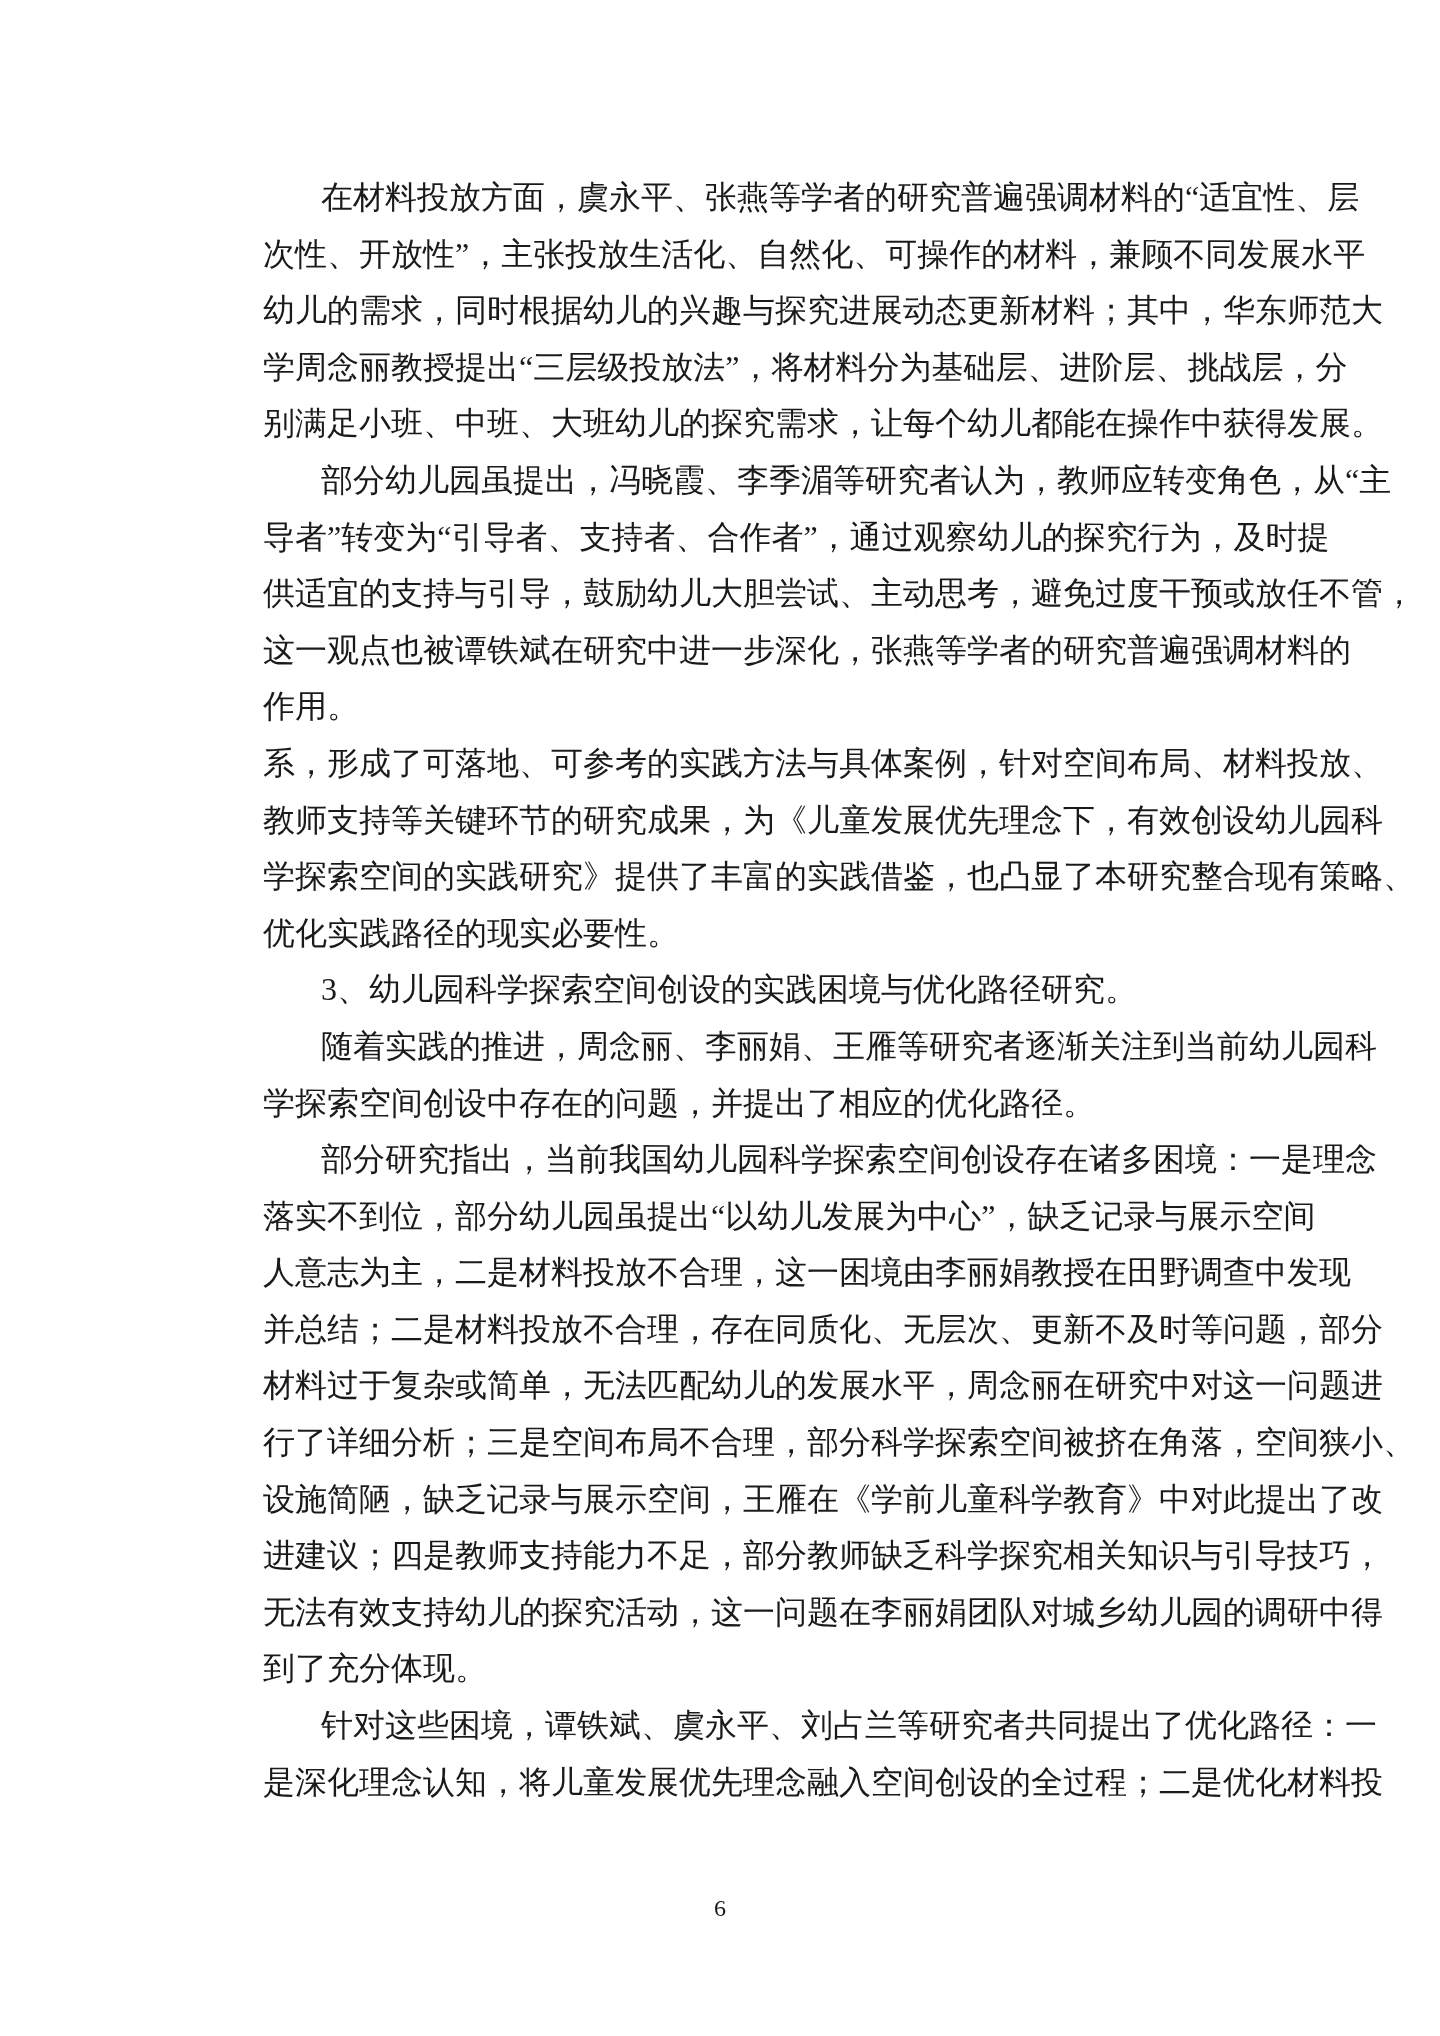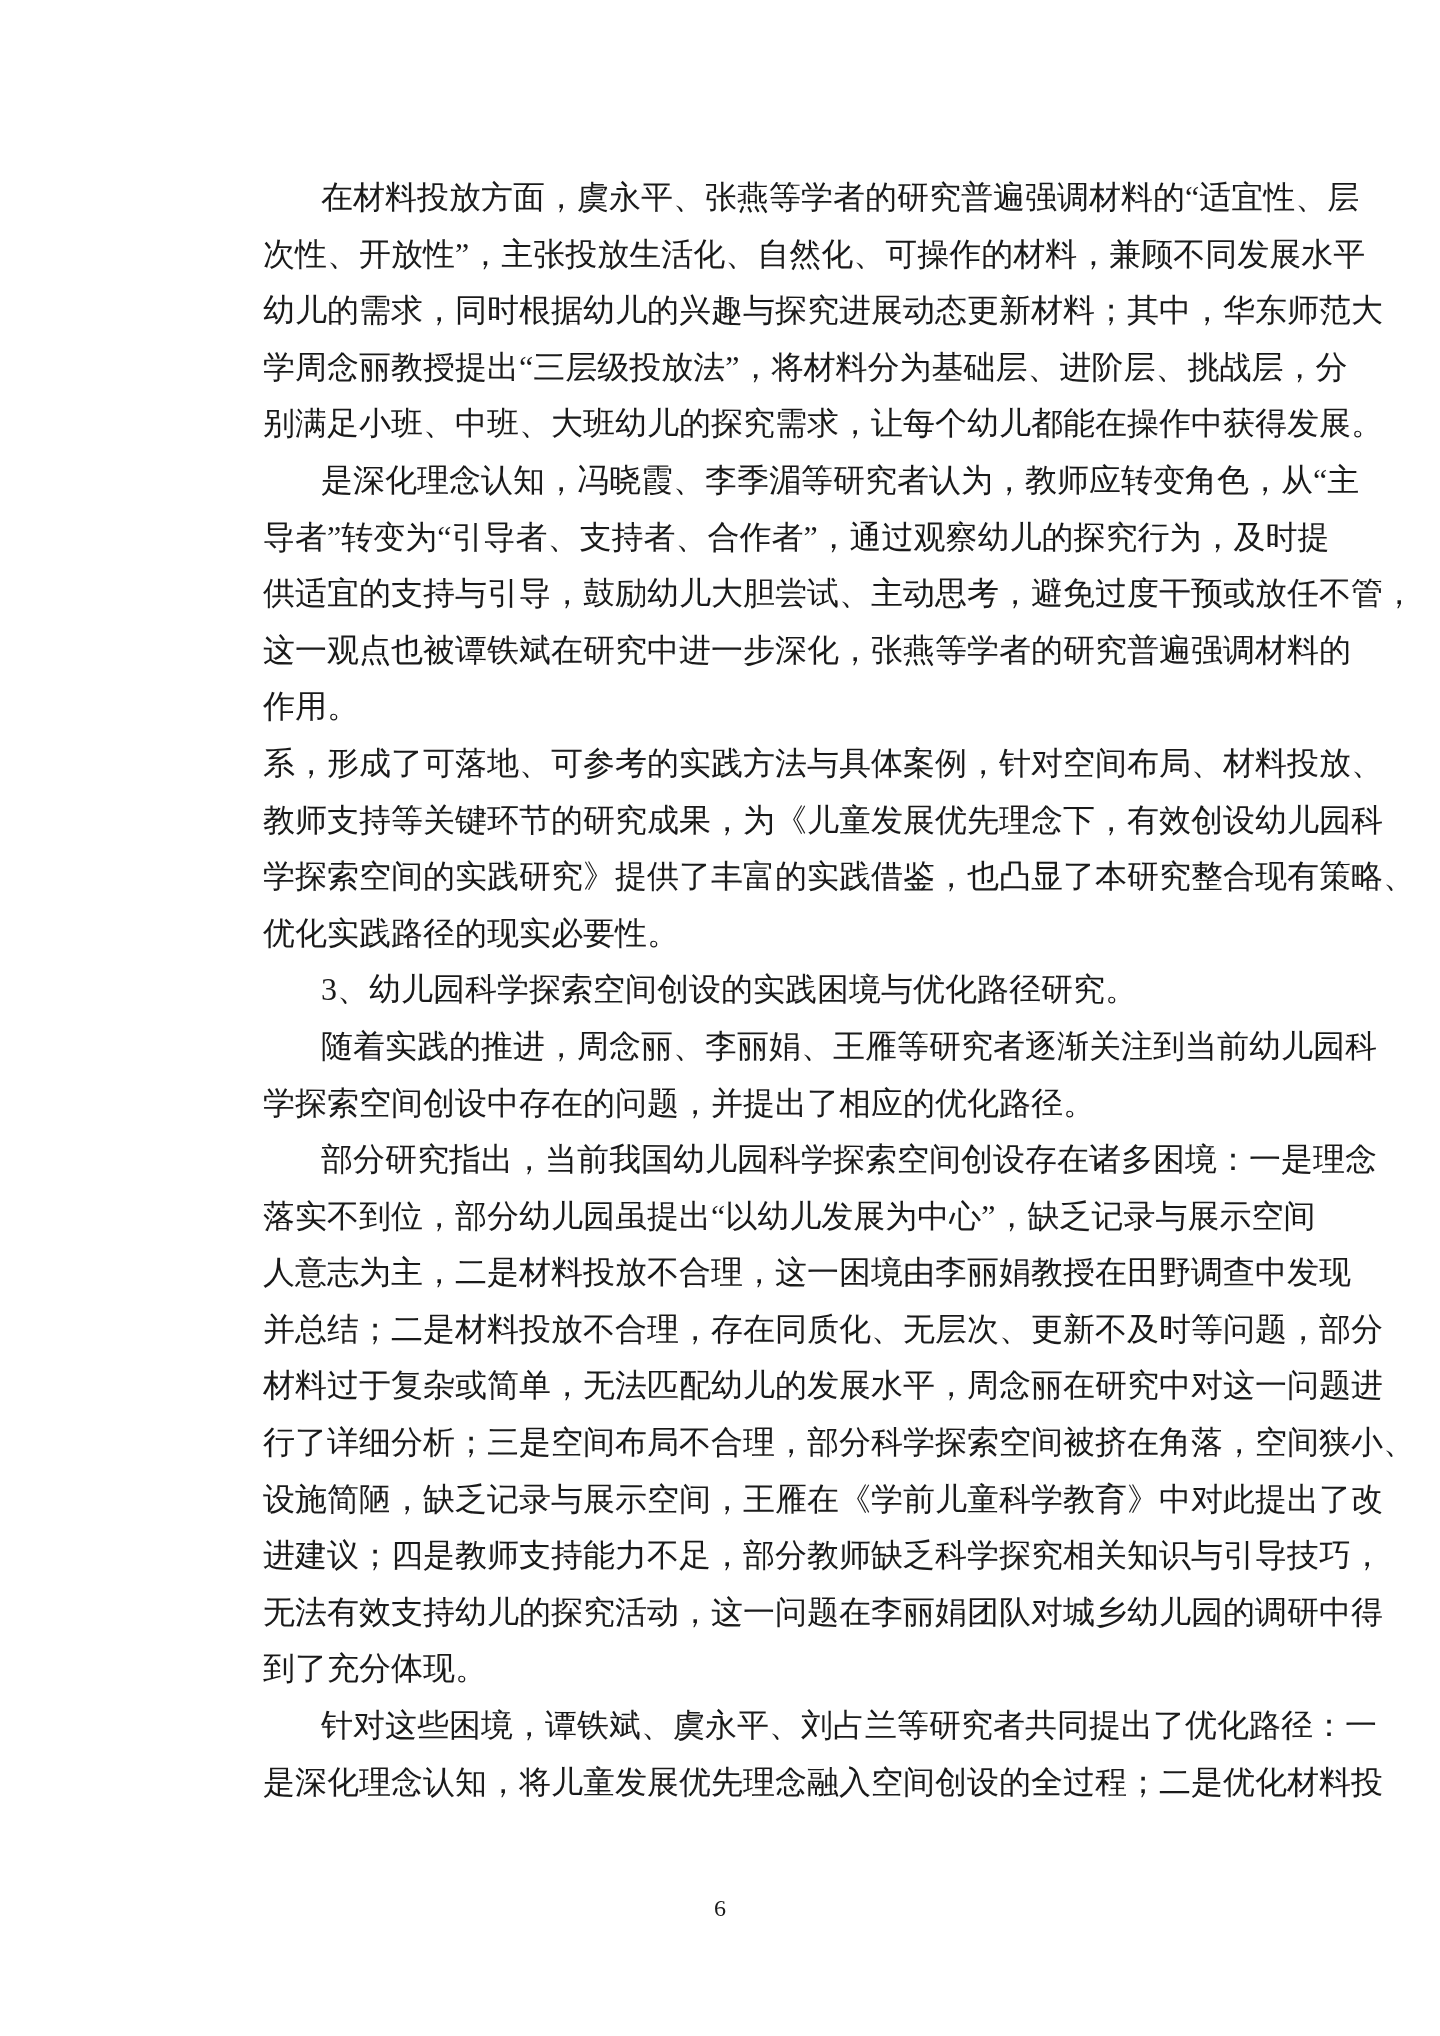--- a/index.html
+++ b/index.html
@@ -29,21 +29,21 @@
 
 <div class="page">
   <div class="body-text">
 
     <div class="line indent">在材料投放方面，虞永平、张燕等学者的研究普遍强调材料的“适宜性、层</div>
     <div class="line">次性、开放性”，主张投放生活化、自然化、可操作的材料，兼顾不同发展水平</div>
     <div class="line">幼儿的需求，同时根据幼儿的兴趣与探究进展动态更新材料；其中，华东师范大</div>
     <div class="line">学周念丽教授提出“三层级投放法”，将材料分为基础层、进阶层、挑战层，分</div>
     <div class="line last">别满足小班、中班、大班幼儿的探究需求，让每个幼儿都能在操作中获得发展。</div>
 
-    <div class="line indent">是深化理念认知，冯晓霞、李季湄等研究者认为，教师应转变角色，从“主</div>
+    <div class="line indent">部分幼儿园虽提出，冯晓霞、李季湄等研究者认为，教师应转变角色，从“主</div>
     <div class="line">导者”转变为“引导者、支持者、合作者”，通过观察幼儿的探究行为，及时提</div>
     <div class="line">供适宜的支持与引导，鼓励幼儿大胆尝试、主动思考，避免过度干预或放任不管，</div>
     <div class="line">这一观点也被谭铁斌在研究中进一步深化，张燕等学者的研究普遍强调材料的</div>
     <div class="line last">作用。</div>
 
     <div class="line">系，形成了可落地、可参考的实践方法与具体案例，针对空间布局、材料投放、</div>
     <div class="line">教师支持等关键环节的研究成果，为《儿童发展优先理念下，有效创设幼儿园科</div>
     <div class="line">学探索空间的实践研究》提供了丰富的实践借鉴，也凸显了本研究整合现有策略、</div>
     <div class="line last">优化实践路径的现实必要性。</div>
 

